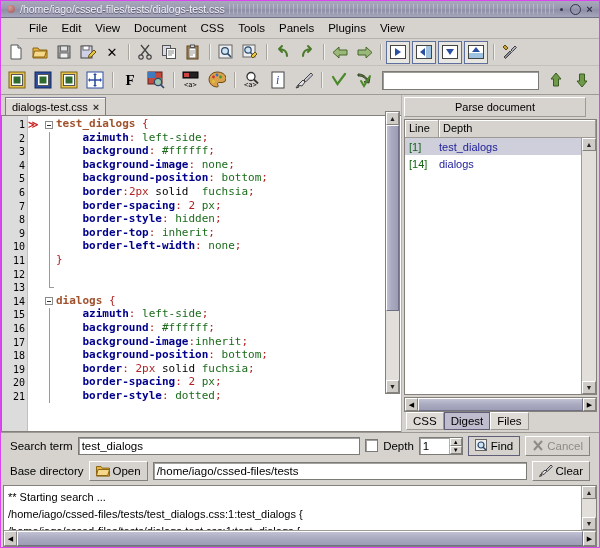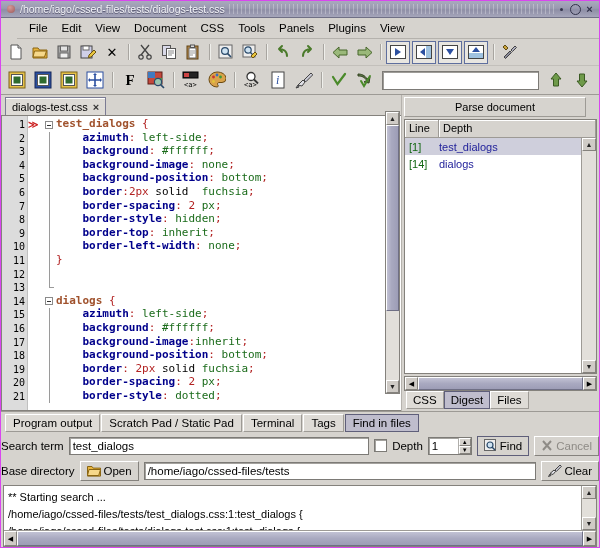--- a/index.html
+++ b/index.html
@@ -145,21 +145,21 @@
   .rtab.active{background:#bfbdcd;border:1px solid #5f5f7a;font-weight:normal;}
 
   
   .bottom{flex:0 0 auto;display:flex;flex-direction:column;background:#d6d3ce;
     border-top:1px solid #9d9a95;}
   .btabs{height:21px;flex:0 0 21px;display:flex;align-items:center;padding-left:4px;gap:0;}
   .btab{height:18px;padding:0 7px;display:flex;align-items:center;font-size:11.5px;
     border:1px solid #9d9a95;border-top-color:#fff;border-left-color:#fff;
     background:#dedbd6;box-sizing:border-box;margin-right:1px;}
   .btab.active{background:#bfbdcd;border:1px solid #5f5f7a;}
-  .row{display:flex;align-items:center;height:25px;flex:0 0 25px;padding:0 0;gap:5px;}
+  .row{display:flex;align-items:center;height:25px;flex:0 0 25px;padding:0 9px;gap:5px;}
   .lbl{font-size:11.5px;white-space:nowrap;}
   .txt{height:18px;background:#fff;border:1px solid #7c7a76;
     box-shadow:inset 1px 1px 0 #a4a29e;font-size:11.5px;
     display:flex;align-items:center;padding:0 3px;box-sizing:border-box;
     font-family:"Liberation Sans",sans-serif;}
   .chk{width:11px;height:11px;background:#fff;border:1px solid #7c7a76;
     box-shadow:inset 1px 1px 0 #a4a29e;}
   .spin{display:flex;height:18px;border:1px solid #7c7a76;background:#fff;
     box-shadow:inset 1px 1px 0 #a4a29e;box-sizing:border-box;}
   .spin .v{width:26px;font-size:11.5px;display:flex;align-items:center;padding-left:3px;}
@@ -611,27 +611,20 @@
       </div>
       <div class="rtabs" id="rtabs">
           <div class="rtab">CSS</div>
           <div class="rtab active">Digest</div>
           <div class="rtab">Files</div>
         </div>
     </div>
   </div>
 
   <div class="bottom">
-    <div class="btabs" id="btabs">
-        <div class="btab">Program output</div>
-        <div class="btab">Scratch Pad / Static Pad</div>
-        <div class="btab">Terminal</div>
-        <div class="btab">Tags</div>
-        <div class="btab active">Find in files</div>
-      </div>
 
     <div class="row">
       <span class="lbl">Search term</span>
       <span class="txt" style="flex:1 1 auto;">test_dialogs</span>
       <span class="chk"></span>
       <span class="lbl">Depth</span>
       <span class="spin">
         <span class="v">1</span>
         <span class="arrows">
           <div>▲</div>

